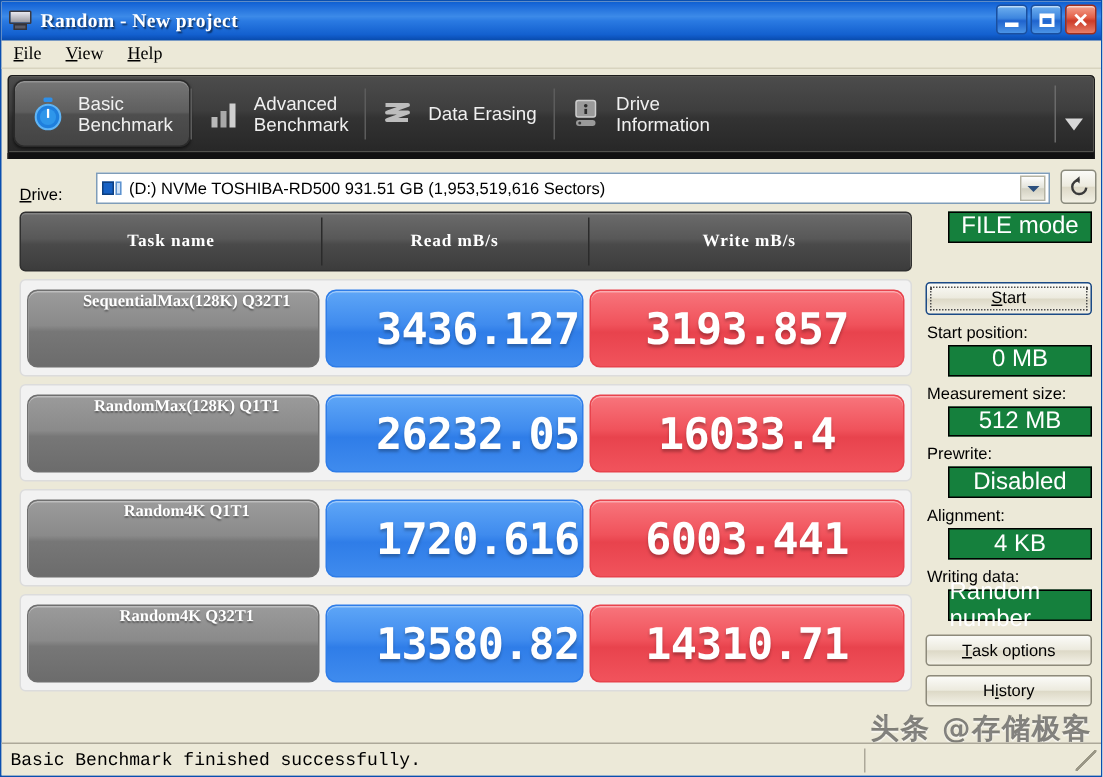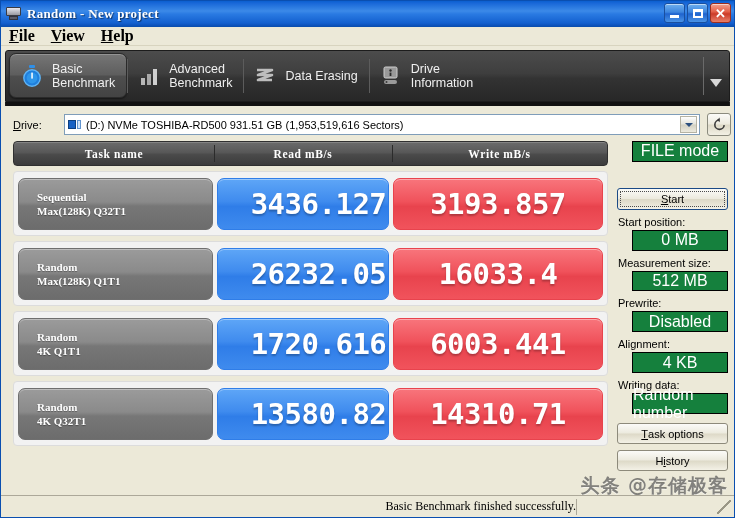--- a/index.html
+++ b/index.html
@@ -86,22 +86,21 @@
     padding-left: 7px;
     font-size: 11px;
     color: #000;
     border-bottom: 1px solid #d8d4bf;
   }
   .menu-item {
     padding: 1px 8px 2px 1px;
     margin-right: 7px;
     cursor: pointer;
     font-family: "Liberation Serif", serif;
-    font-size: 16px;
-    font-weight: bold;
+    font-size: 12px;
   }
   .menu-item u { text-decoration: underline; }
 
   
   .tabstrip {
     position: relative;
     height: 52px;
     margin: 4px 4px 0 4px;
     background: linear-gradient(180deg,#4c4c4c 0%,#3e3e3e 45%,#333333 55%,#272727 100%);
     border: 1px solid #1c1c1c;
@@ -159,21 +158,21 @@
   .tabstrip-bottom {
     height: 4px;
     margin: 0 4px;
     background: #111;
     border-left: 1px solid #1c1c1c;
     border-right: 1px solid #1c1c1c;
   }
 
   
   .driverow {
-    display: flex; align-items: center;
+    display: flex; align-items: flex-end;
     padding: 7px 3px 5px 12px;
     gap: 7px;
   }
   .drive-label {
     font-size: 11px;
     font-family: "Liberation Sans", sans-serif;
     color:#000;
     width: 44px;
     flex: 0 0 auto;
   }
@@ -232,21 +231,21 @@
     display: flex;
     padding: 0 6px 0 12px;
     gap: 9px;
     height: 330px;
   }
   .results {
     flex: 1 1 auto;
     min-width: 0;
   }
   .res-header {
-    height: 25px;
+    height: 40px;
     display: flex;
     border-radius: 4px;
     background: linear-gradient(180deg,#6b6b6b 0%,#585858 45%,#4a4a4a 55%,#3c3c3c 100%);
     border: 1px solid #303030;
     box-shadow: inset 0 1px 0 rgba(255,255,255,.18);
     overflow: hidden;
   }
   .res-header .col {
     display: flex; align-items: center; justify-content: center;
     color: #fff;
@@ -273,21 +272,21 @@
     padding: 0 4px;
     gap: 4px;
   }
   .task-btn {
     flex: 0 0 195px;
     height: 52px;
     border-radius: 7px;
     border: 1px solid #6f6f6f;
     background: linear-gradient(180deg,#9b9b9b 0%,#8a8a8a 46%,#777777 54%,#6c6c6c 100%);
     box-shadow: inset 0 1px 0 rgba(255,255,255,.35);
-    display: flex; flex-direction: column; justify-content: center;
+    display: flex; flex-direction: row; justify-content: center;
     padding-left: 18px;
     cursor: pointer;
   }
   .task-btn .l1, .task-btn .l2 {
     color: #fff;
     font-size: 11px;
     font-weight: bold;
     font-family: "Liberation Serif", serif;
     line-height: 14px;
     text-shadow: 0 1px 1px rgba(0,0,0,.35);
@@ -367,26 +366,25 @@
   
   .statuswrap {
     position: absolute;
     left: 0; right: 0; bottom: 0;
     height: 22px;
     background: #ece9d8;
     border-top: 1px solid #aca899;
     display: flex; align-items: center;
   }
   .status-text {
-    font-family: Liberation Serif, serif;
+    font-family: Liberation Mono, monospace;
     font-size: 12px;
     color: #000;
     padding-left: 6px;
     flex: 1 1 auto;
-    text-align: right;
   }
   .status-sep {
     width: 1px; height: 16px;
     background: #aca899;
     margin-right: 0;
   }
   .status-pane2 { flex: 0 0 140px; }
   .grip {
     width: 14px; height: 14px;
     margin-right: 3px;

